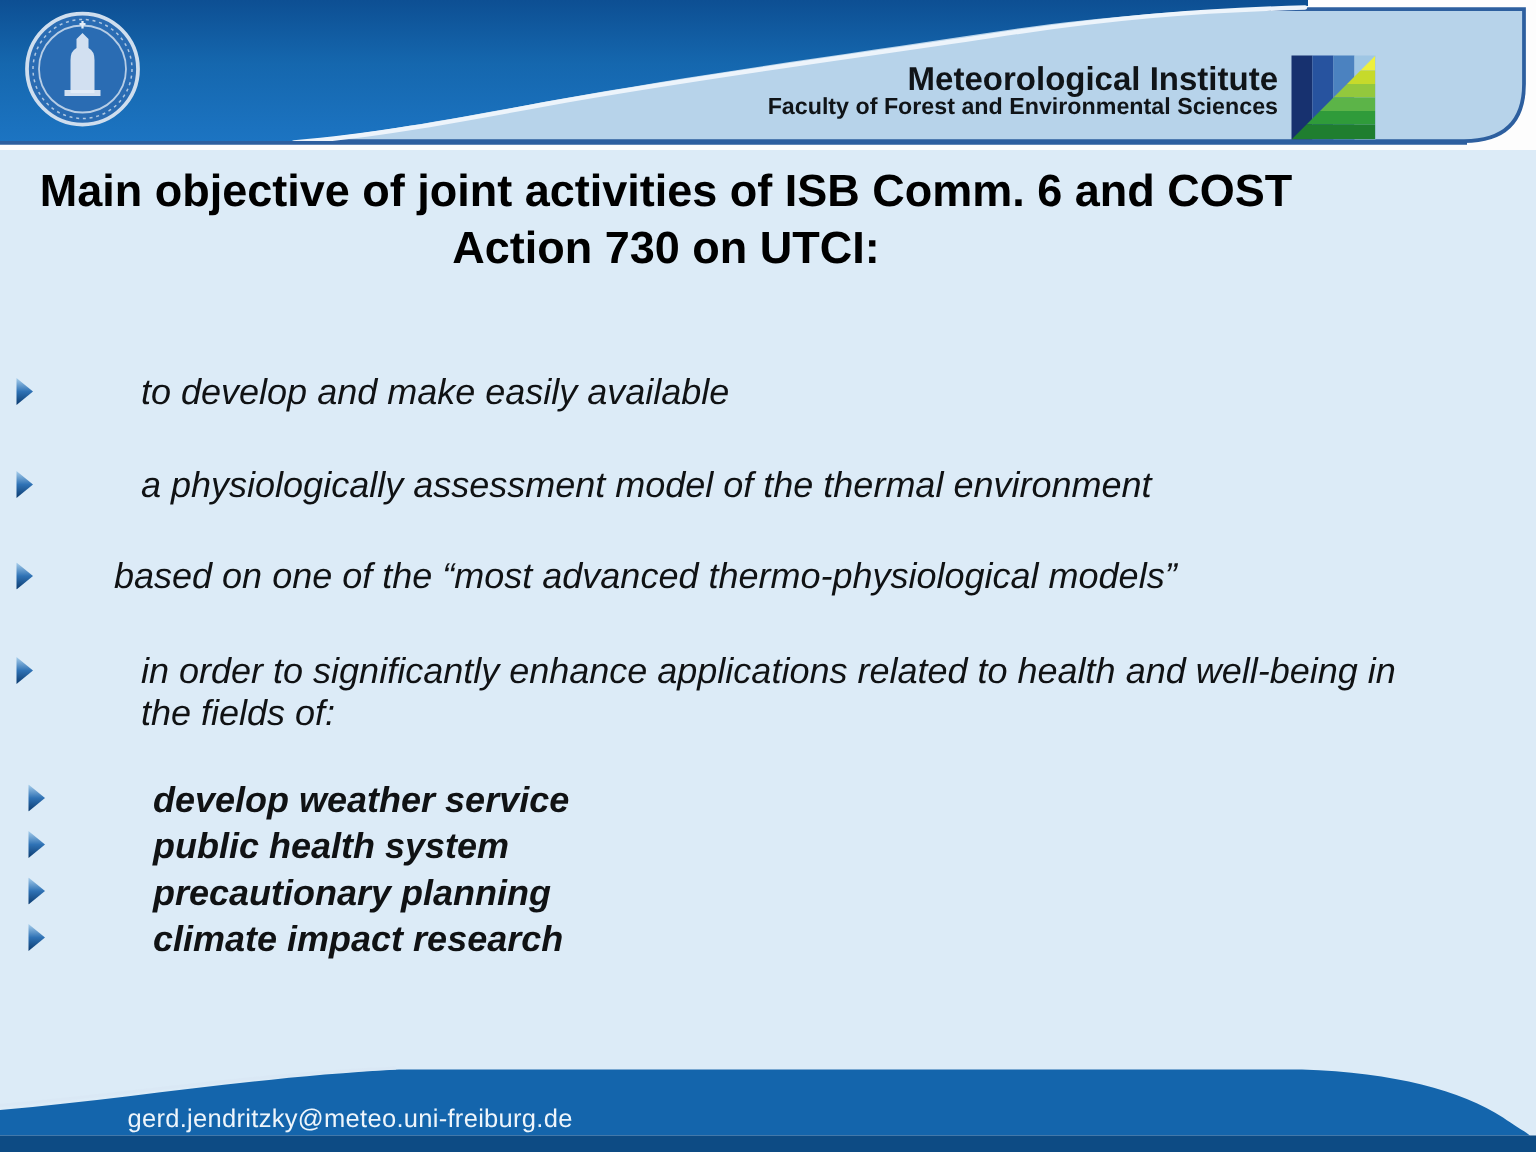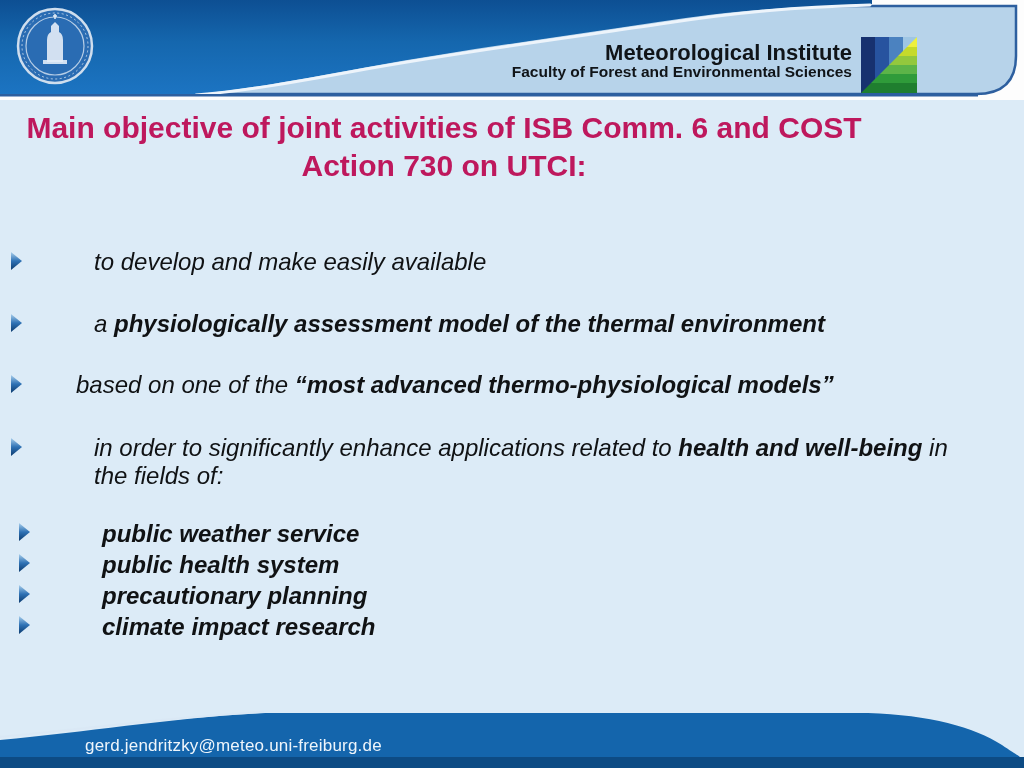--- a/index.html
+++ b/index.html
@@ -27,29 +27,29 @@
     position:absolute;right:172px;top:43px;text-align:right;
     color:#101418;font-weight:bold;white-space:nowrap;
   }
   .inst-l1{font-size:22px;line-height:20px;}
   .inst-l2{font-size:15.5px;line-height:18px;}
 
   
   .title{
     position:absolute;left:0;top:109px;width:888px;
     text-align:center;font-weight:bold;font-size:30px;line-height:38px;
-    color:#be185d;letter-spacing:0px;
+    color:#000000;letter-spacing:0px;
   }
 
   
   .row{position:absolute;white-space:nowrap;margin-left:14px;}
   .btext{
     font-style:italic;font-size:24px;color:#101214;line-height:28px;
   }
-  .btext b{font-weight:bold;}
+  .btext b{font-weight:normal;}
   .wrap2{white-space:normal;width:930px;}
   .item{font-style:italic;font-weight:bold;font-size:24px;color:#101214;}
   .summary{
     position:absolute;left:157px;top:669px;
     font-weight:bold;font-size:22px;color:#0b0d0f;white-space:nowrap;
   }
   .bullet-ic{position:absolute;}
 
   
   .email{
@@ -150,21 +150,21 @@
       <polygon points="1,0 12,9 1,18" fill="url(#bulletGrad)"></polygon>
     </svg>
   <div class="row btext wrap2" style="left:80px;top:434px">
     <span>in order to significantly enhance applications related to </span><b>health and well-being</b><span> in</span><br>
     <span>the fields of:</span>
   </div>
 
   <svg class="bullet-ic" style="left:18px;top:523px" width="13" height="18" viewBox="0 0 13 18">
       <polygon points="1,0 12,9 1,18" fill="url(#bulletGrad)"></polygon>
     </svg>
-  <div class="row item" style="left:88px;top:520px">public weather service</div>
+  <div class="row item" style="left:88px;top:520px">develop weather service</div>
 
   <svg class="bullet-ic" style="left:18px;top:554px" width="13" height="18" viewBox="0 0 13 18">
       <polygon points="1,0 12,9 1,18" fill="url(#bulletGrad)"></polygon>
     </svg>
   <div class="row item" style="left:88px;top:551px">public health system</div>
 
   <svg class="bullet-ic" style="left:18px;top:585px" width="13" height="18" viewBox="0 0 13 18">
       <polygon points="1,0 12,9 1,18" fill="url(#bulletGrad)"></polygon>
     </svg>
   <div class="row item" style="left:88px;top:582px">precautionary planning</div>

